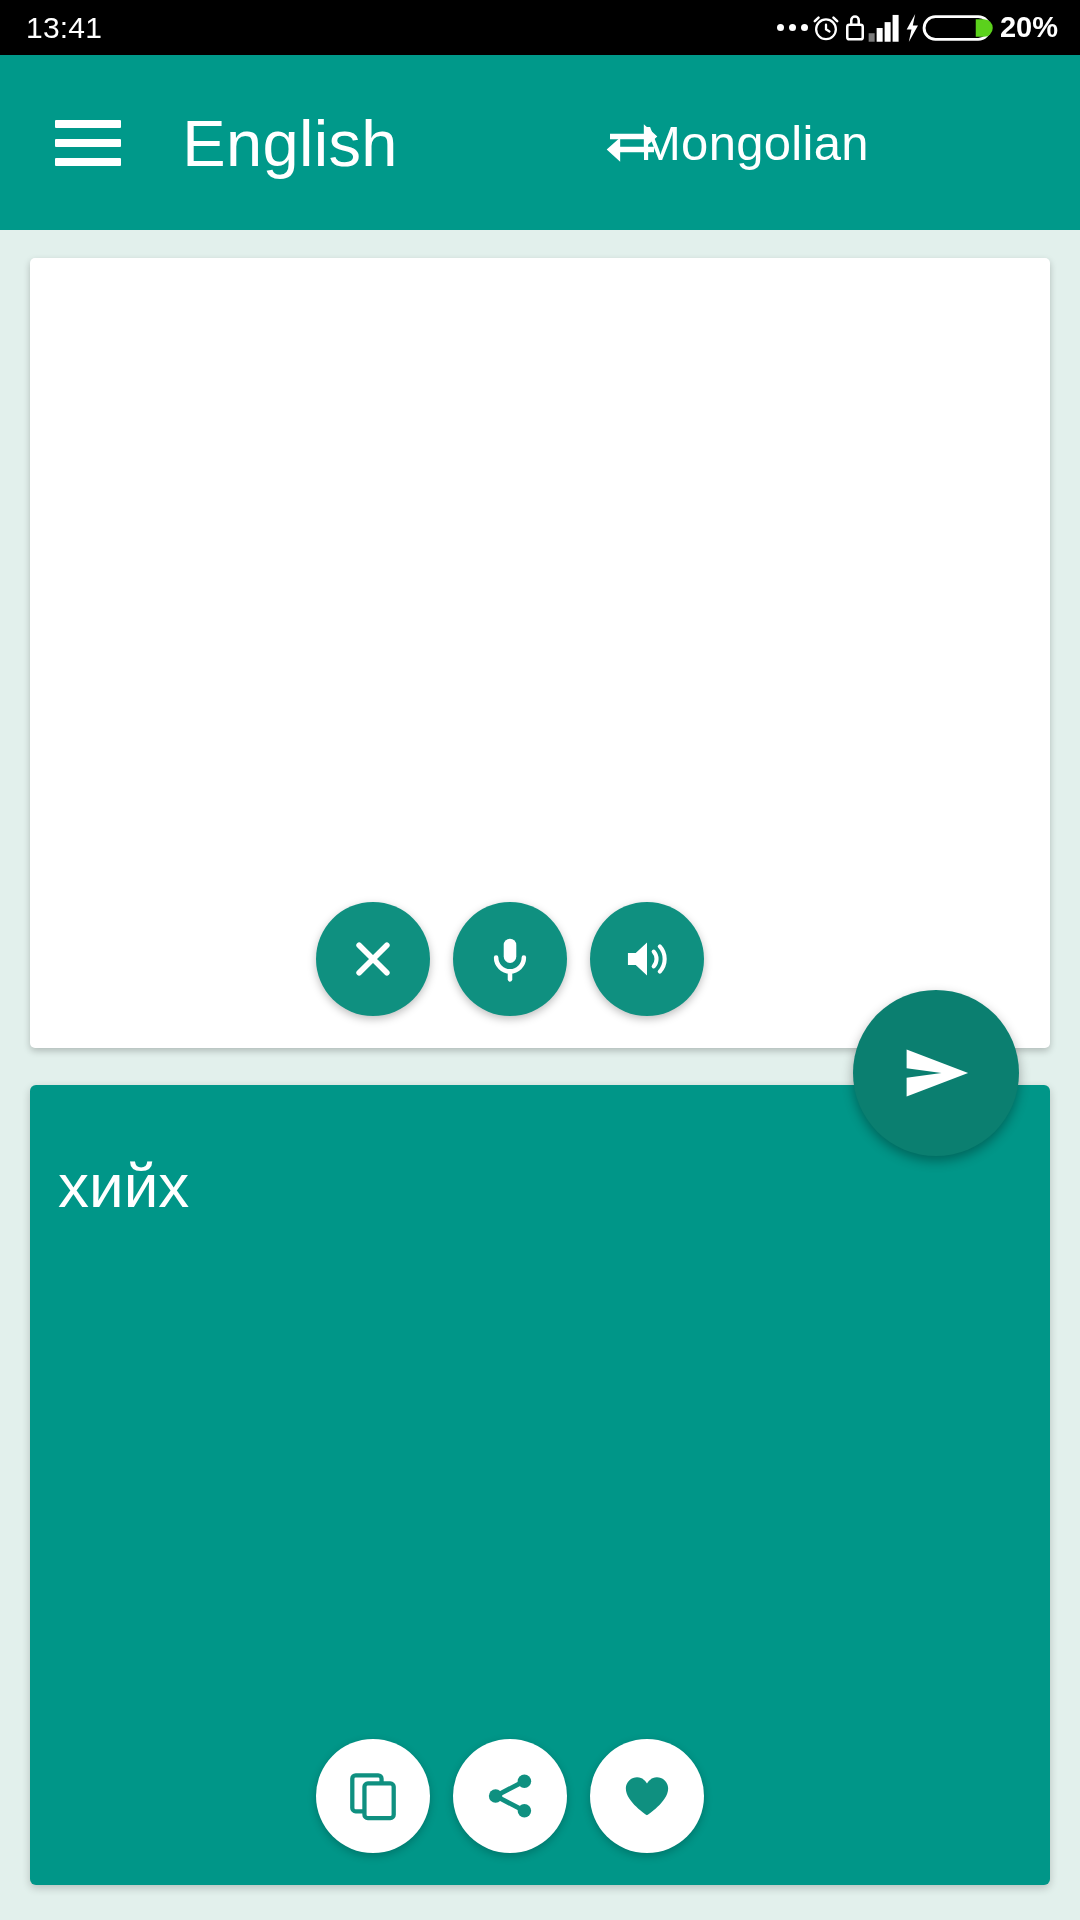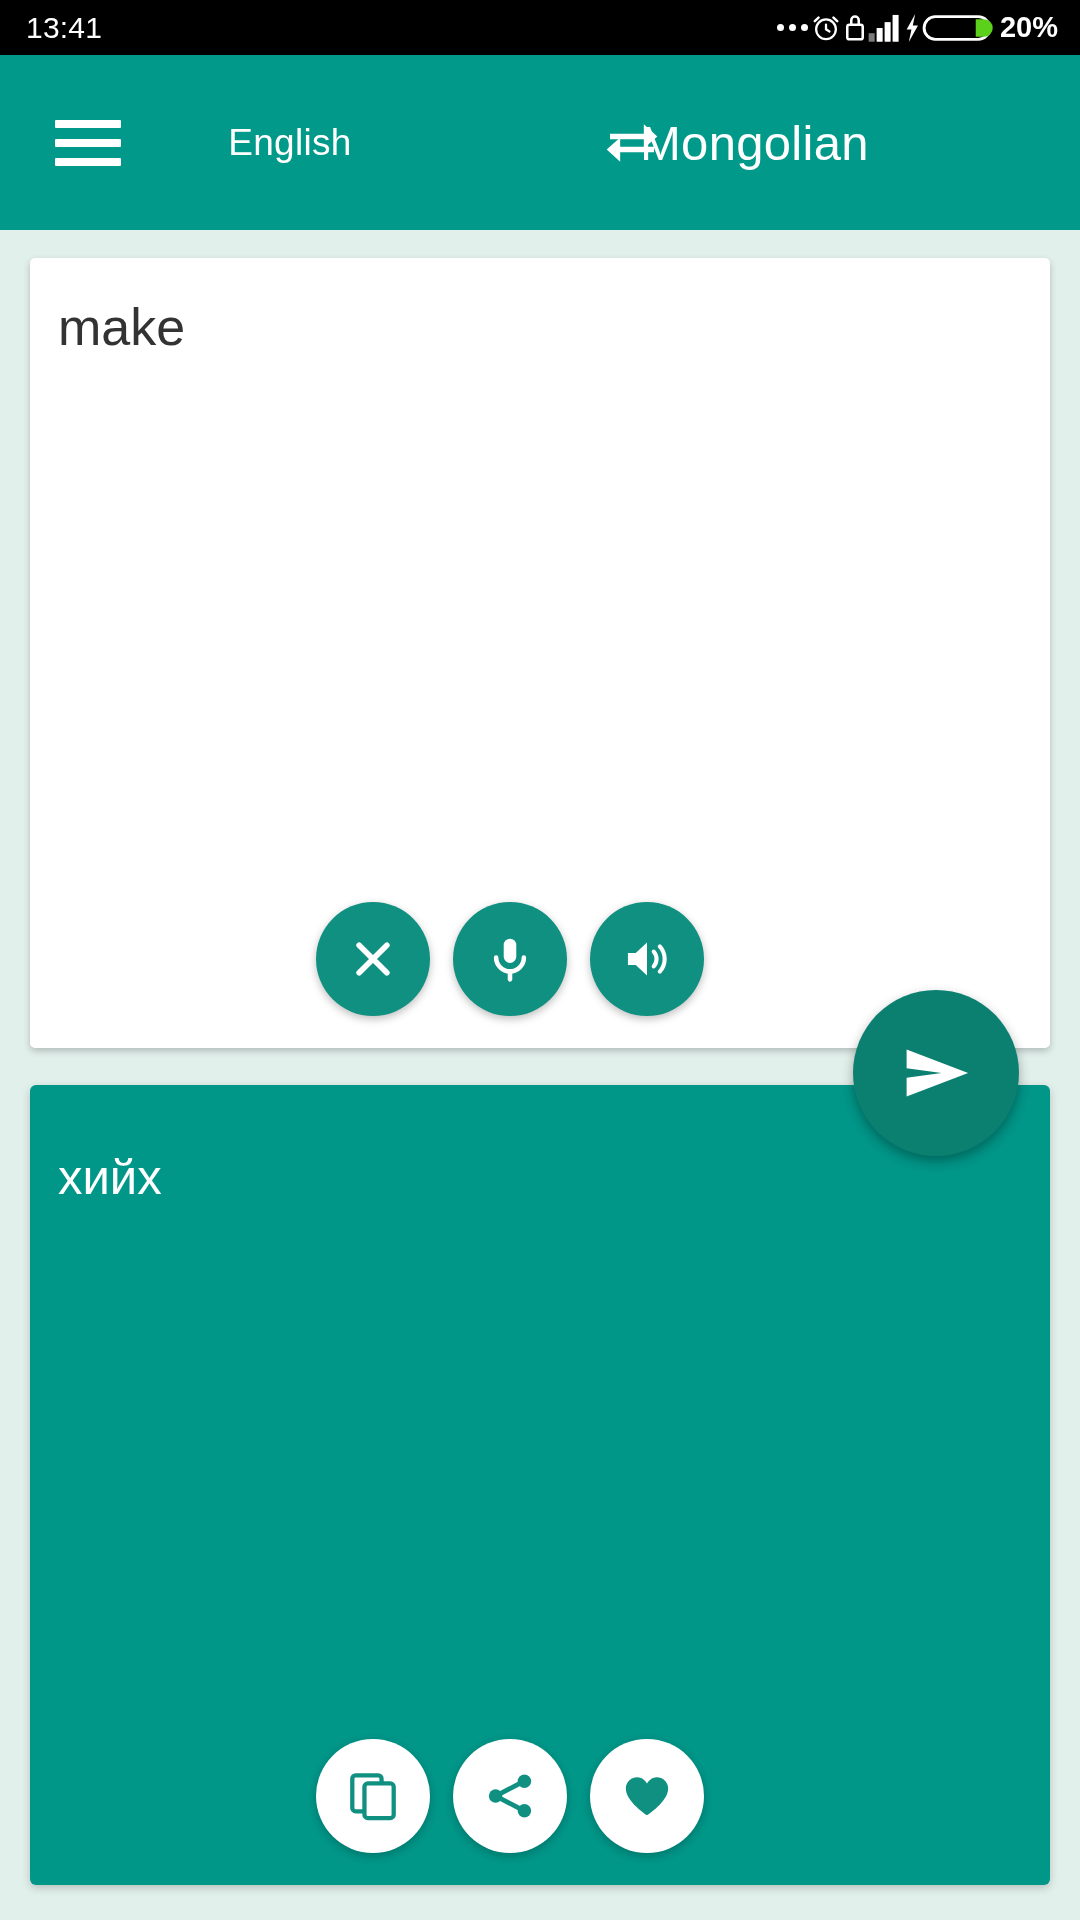--- a/index.html
+++ b/index.html
@@ -33,21 +33,21 @@
     display:flex; align-items:center;
   }
   .hamburger{
     position:absolute; left:55px; top:50%; transform:translateY(-50%);
     width:66px; height:46px; display:flex; flex-direction:column;
     justify-content:space-between; cursor:pointer;
   }
   .hamburger span{ display:block; height:8px; background:#fff; border-radius:1px; width:100%; }
   .lang-src{
     position:absolute; left:150px; width:280px; text-align:center;
-    color:#fff; font-size:37px; font-weight:400; letter-spacing:0.3px;
+    color:#fff; font-size:65px; font-weight:400; letter-spacing:0.3px;
     top:50%; transform:translateY(-50%);
   }
   .swap-btn{
     position:absolute; left:592px; top:50%; transform:translateY(-50%);
     width:80px; height:80px; display:flex; align-items:center; justify-content:center;
     cursor:pointer;
   }
   .lang-dst{
     position:absolute; right:40px; width:400px; text-align:left;
     color:#fff; font-size:49px; font-weight:400; letter-spacing:0.3px;
@@ -90,21 +90,21 @@
 
   
   .output-card{
     position:absolute; left:30px; top:1085px; width:1020px; height:800px;
     background:#009688; border-radius:6px;
     box-shadow:0 3px 8px rgba(0,0,0,0.20);
     overflow:hidden;
   }
   .out-lines{ position:absolute; left:28px; top:62px; right:28px; }
   .out-line{
-    color:#ffffff; font-size:49px; line-height:1.25; font-weight:400;
+    color:#ffffff; font-size:62px; line-height:1.25; font-weight:400;
     margin-bottom:58px; word-break:break-word;
   }
   .output-actions{
     position:absolute; left:0; right:0; bottom:32px;
     display:flex; justify-content:center; align-items:center; gap:23px;
     padding-right:60px;
   }
   .wbtn{
     width:114px; height:114px; border-radius:50%;
     background:#ffffff;
@@ -183,21 +183,20 @@
       <svg width="66" height="66" viewBox="0 0 24 24">
         <path d="M4 8.6 H16.3 V5.2 L21.2 9.6 L16.3 14 V10.6 H4 Z" fill="#ffffff"></path>
         <path d="M20 15.4 H7.7 V18.8 L2.8 14.4 L7.7 10 V13.4 H20 Z" fill="#ffffff"></path>
       </svg>
     </div>
 
     <div class="lang-dst">Mongolian</div>
   </div>
 
   <div class="input-card">
-    <div class="input-text" placeholder="">make</div>
 
     <div class="input-actions">
 
       <button class="rbtn">
         <svg width="52" height="52" viewBox="0 0 24 24">
           <path d="M5.6 5.6 L18.4 18.4 M18.4 5.6 L5.6 18.4" stroke="#fff" stroke-width="2.6" stroke-linecap="round"></path>
         </svg>
       </button>
 
       <button class="rbtn">

